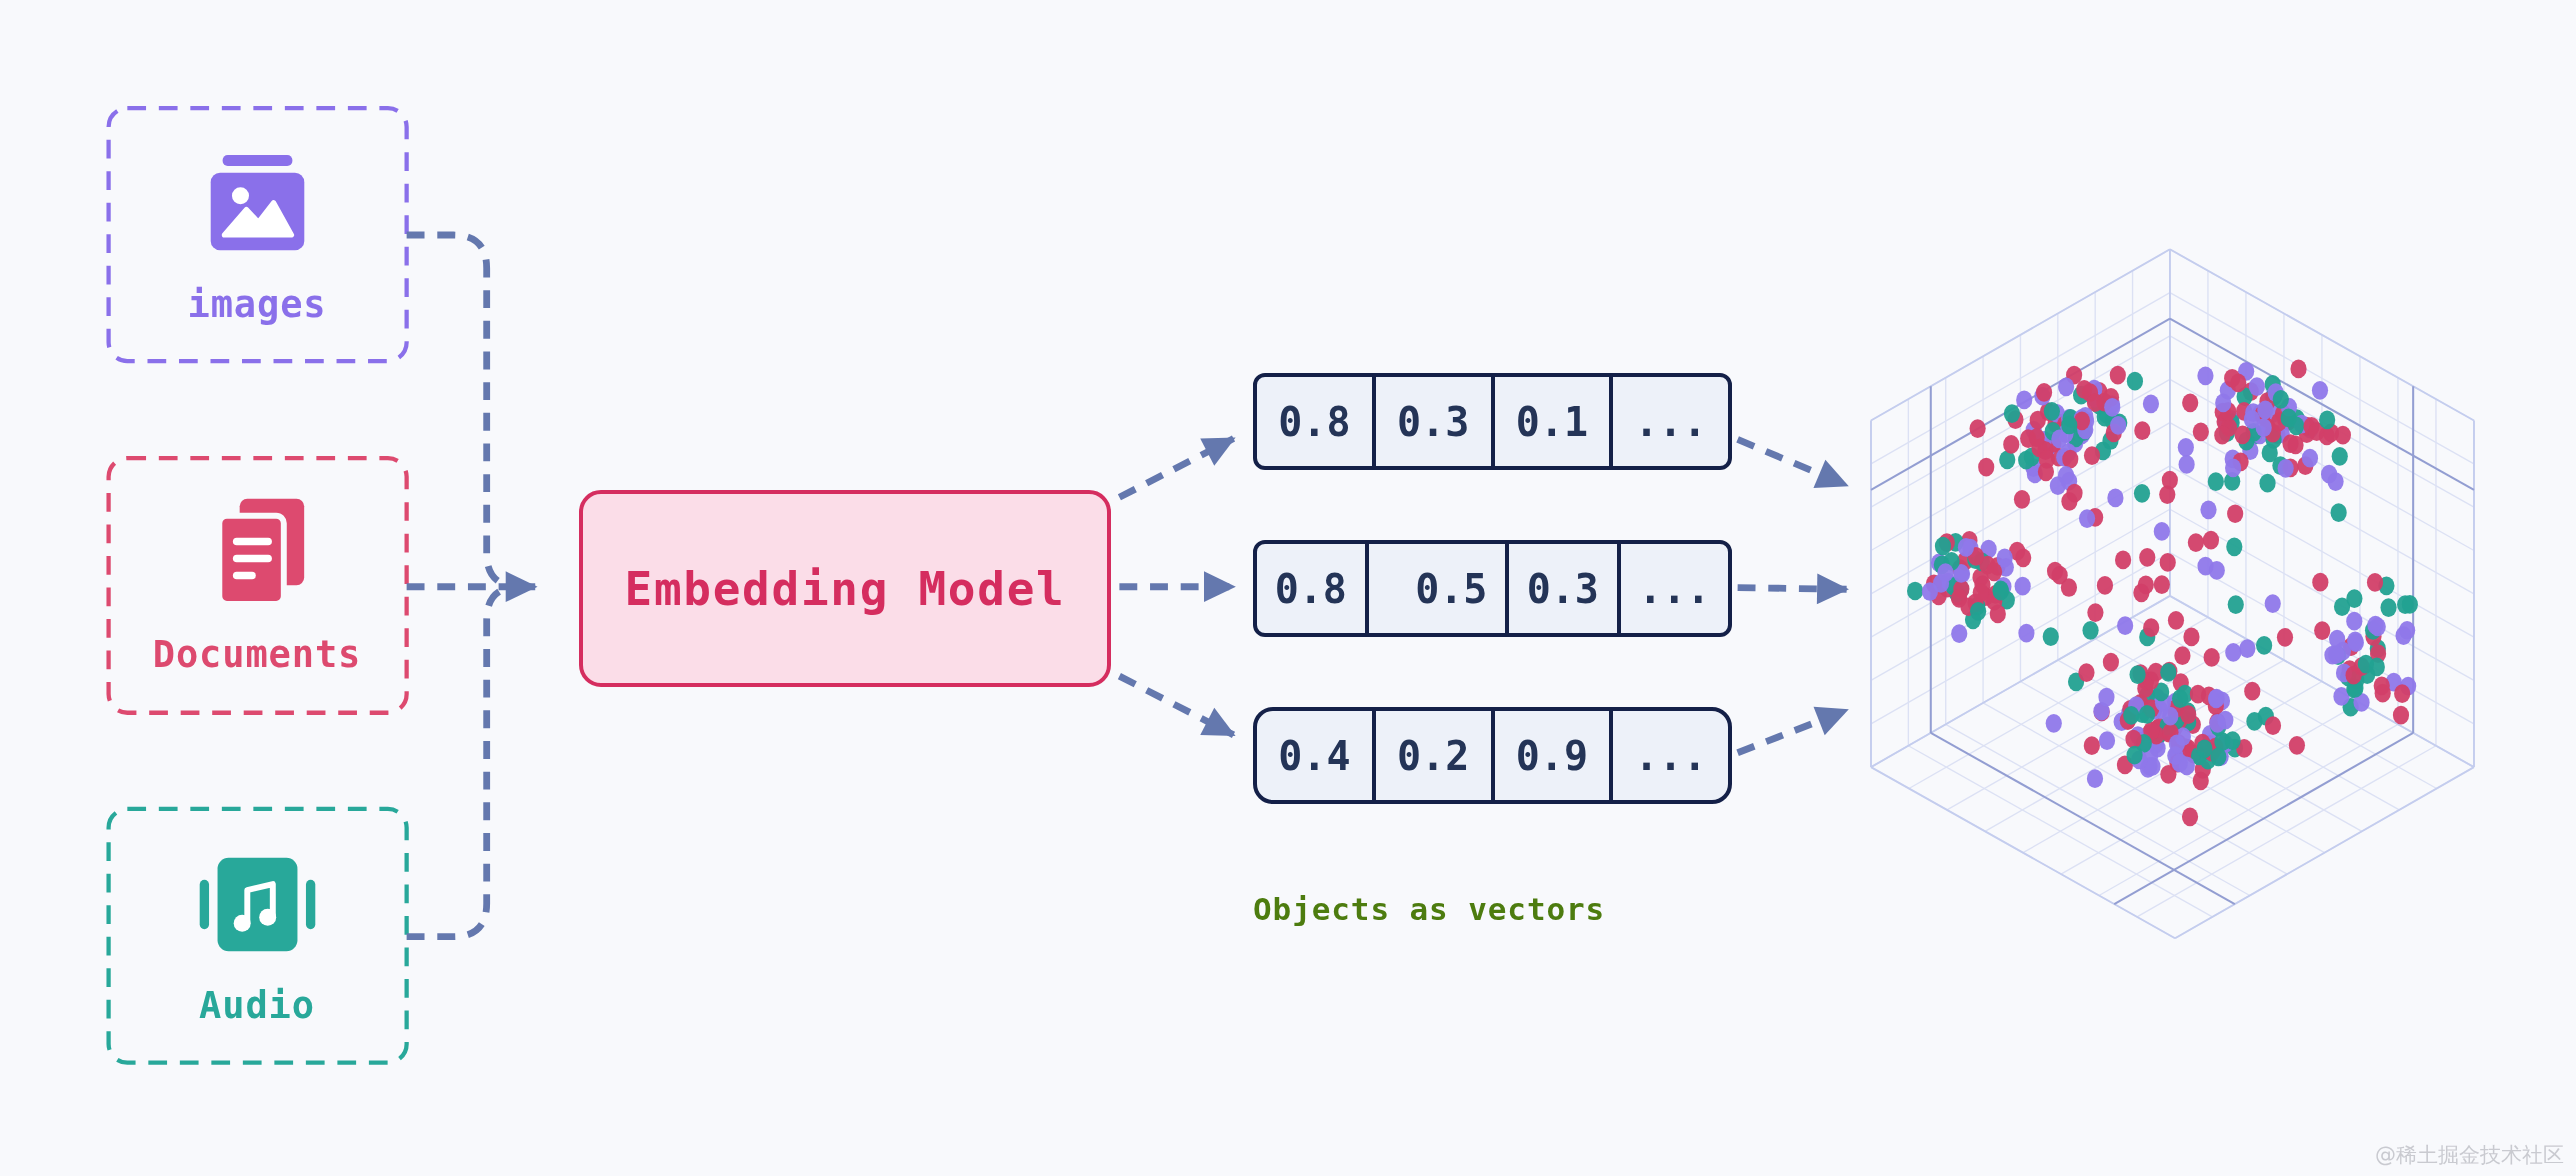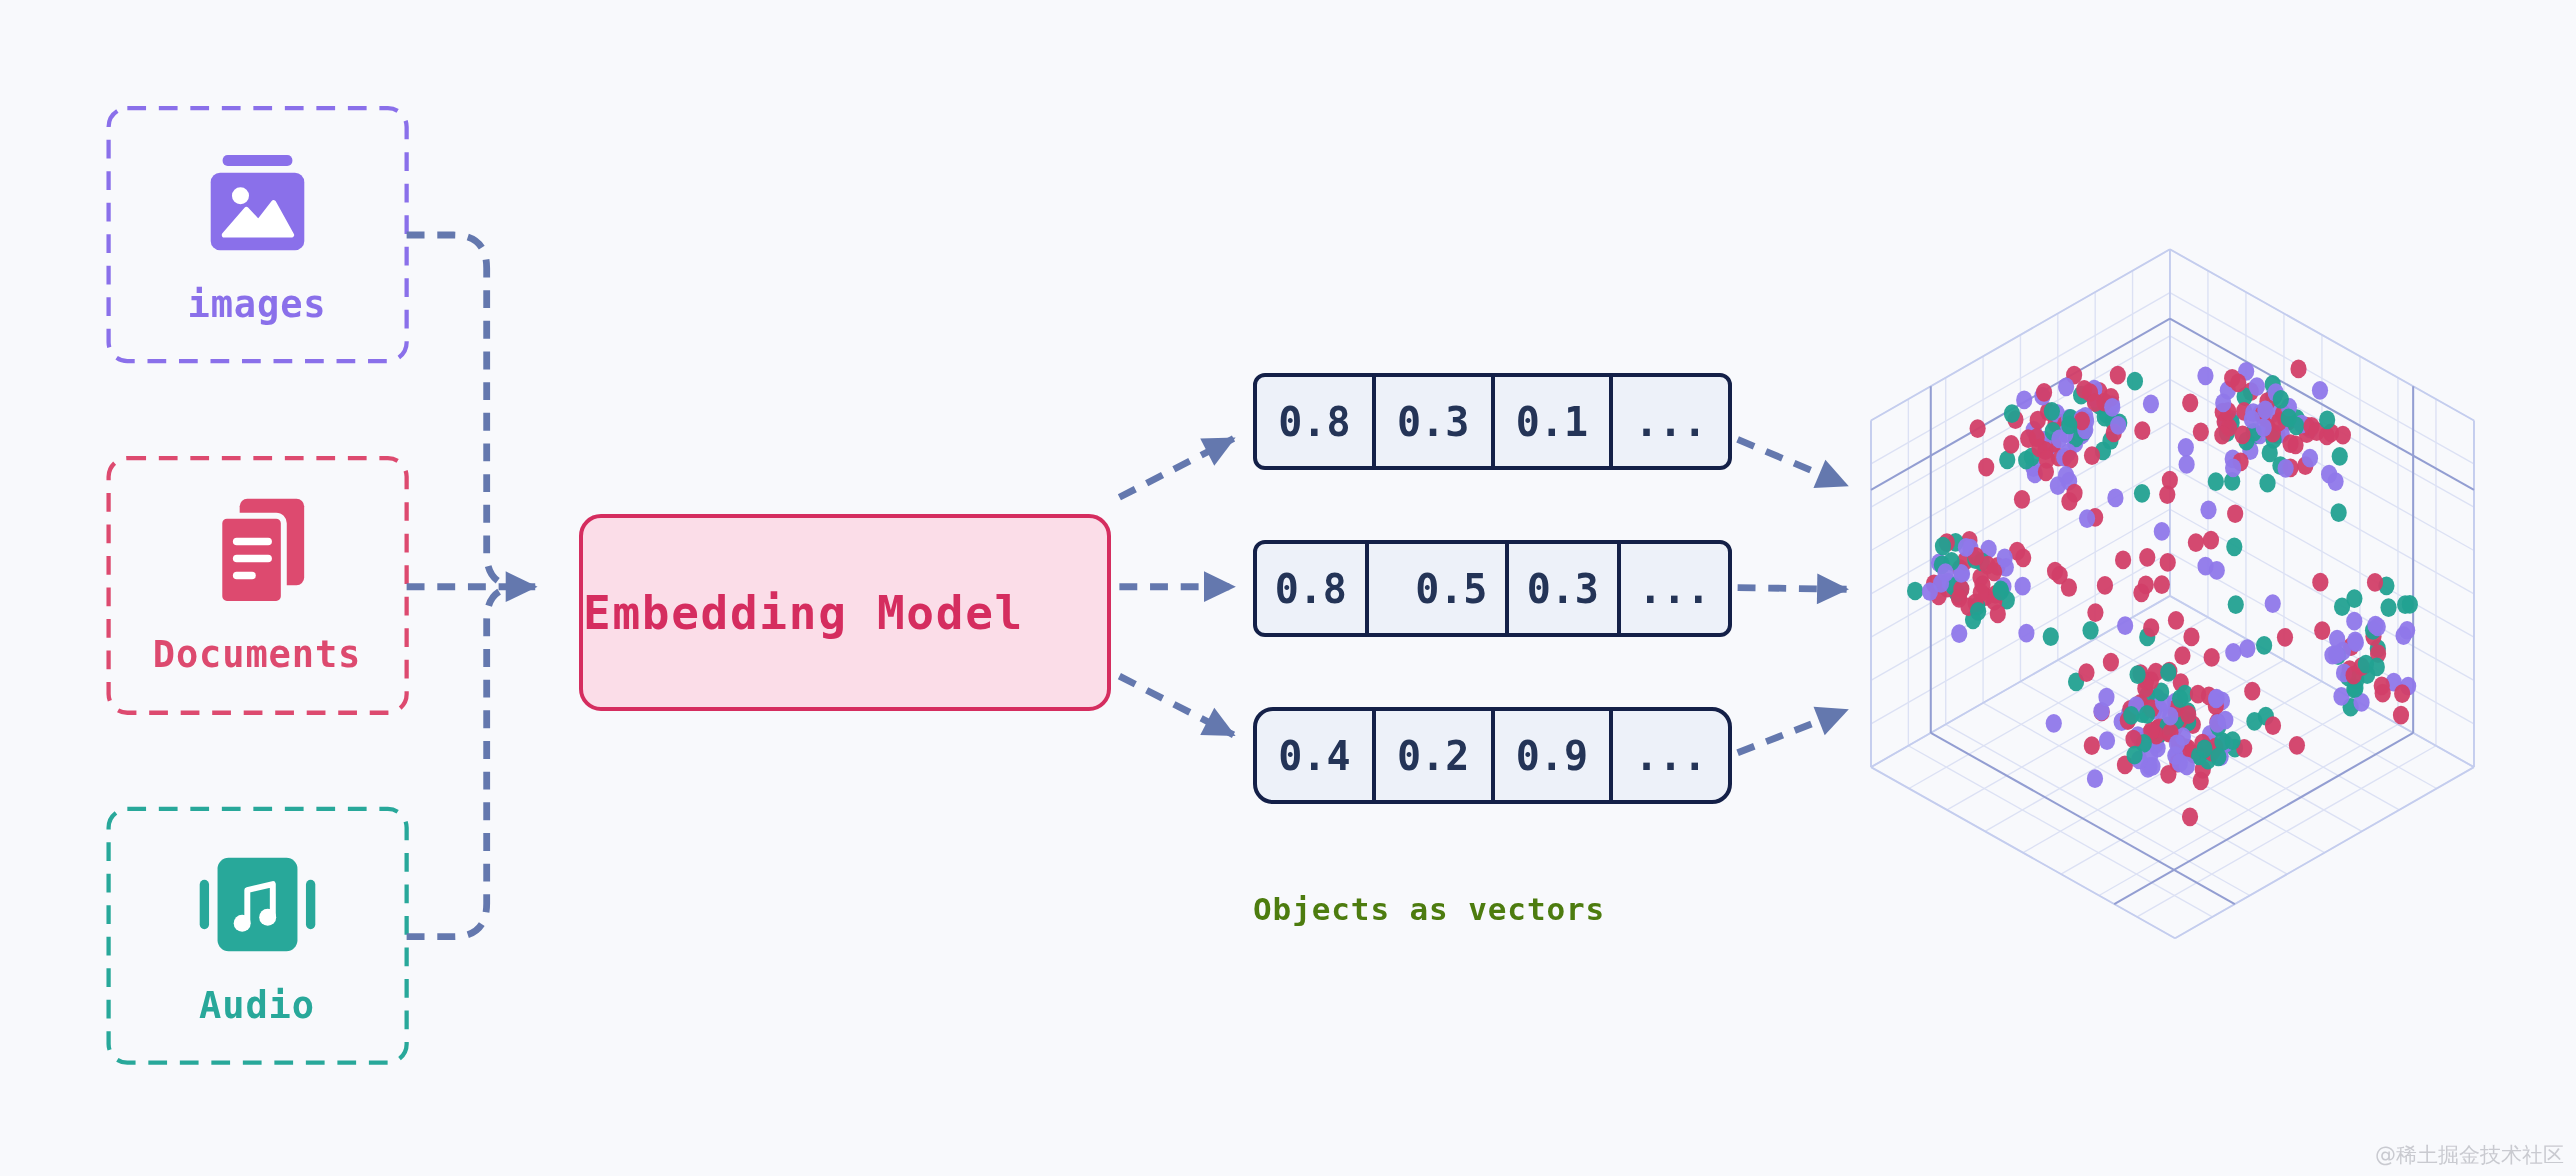--- a/index.html
+++ b/index.html
@@ -5,22 +5,22 @@
   html,body{margin:0;padding:0;background:#f8f9fc;}
   .canvas{position:relative;width:2576px;height:1176px;background:#f8f9fc;overflow:hidden;
           font-family:"DejaVu Sans Mono","Liberation Mono",monospace;}
   svg.layer{position:absolute;left:0;top:0;width:2576px;height:1176px;}
   .source{position:absolute;left:108px;width:298px;height:253px;display:flex;flex-direction:column;
           align-items:center;box-sizing:border-box;padding-top:37px;}
   .source .iconwrap{width:128px;height:116px;display:flex;align-items:center;justify-content:center;}
   .source .slabel{margin-top:22px;font-size:37px;font-weight:bold;letter-spacing:0.9px;}
   #src-0{top:108px;} #src-1{top:458px;} #src-2{top:809px;}
   .model-box{position:absolute;left:579px;top:490px;width:532px;height:197px;box-sizing:border-box;
-             border-radius:22px;display:flex;align-items:center;
-             font-size:46px;font-weight:bold;letter-spacing:1.7px;margin-top:24px;}
+             border-radius:22px;display:flex;align-items:center;justify-content:center;
+             font-size:46px;font-weight:bold;letter-spacing:1.7px;}
   .vrow{position:absolute;left:1253px;width:479px;height:97px;box-sizing:border-box;display:flex;
         border-radius:12px;overflow:hidden;}
   #vrow-0{top:373px;} #vrow-1{top:540px;} #vrow-2{top:707px;border-radius:20px;}
   .vcell{flex:1;display:flex;align-items:center;justify-content:center;
          font-size:40px;font-weight:bold;}
   .caption{position:absolute;left:1253px;top:891px;width:479px;text-align:left;
            font-size:31px;font-weight:bold;color:#4d7c0f;letter-spacing:0.9px;}
   svg.cube{position:absolute;left:1789px;top:119px;width:784px;height:1022px;}
   .watermark{position:absolute;right:12px;bottom:6.8px;font-size:21px;color:#c9cad0;
              font-family:"DejaVu Sans","Liberation Sans",sans-serif;}

